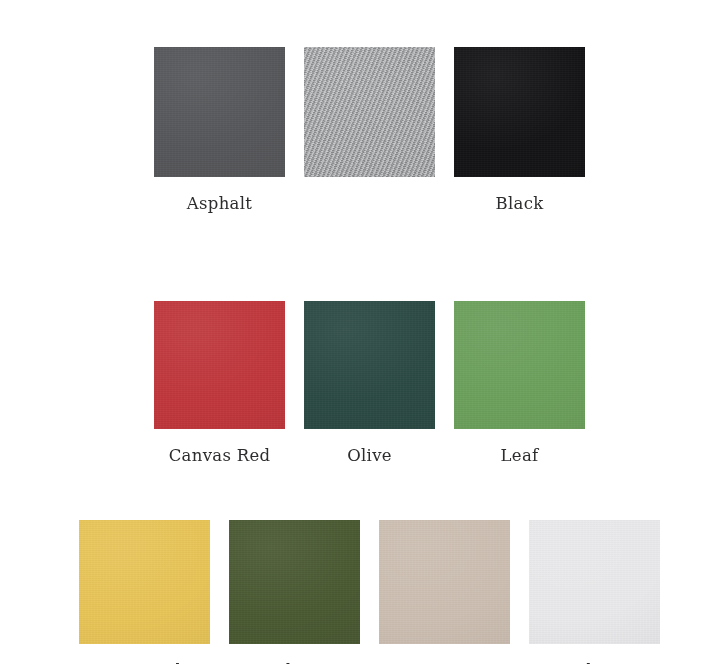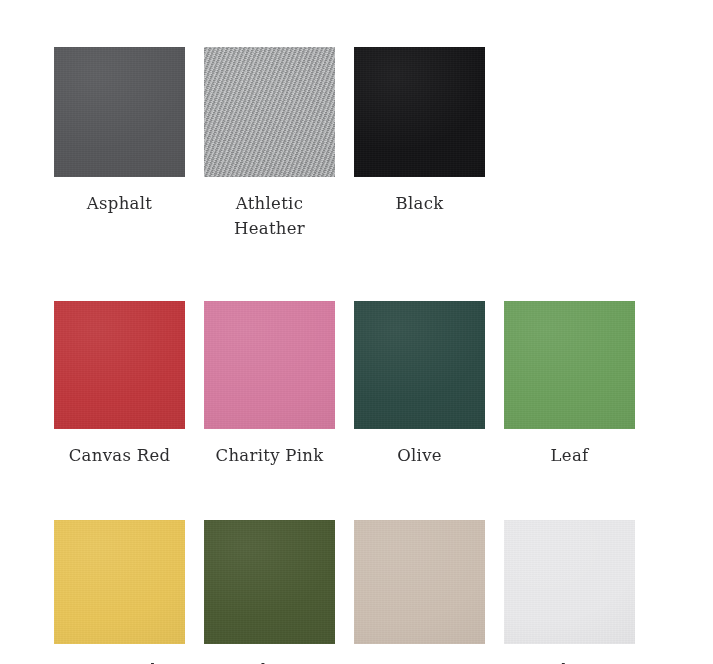--- a/index.html
+++ b/index.html
@@ -29,23 +29,23 @@
     left: 0;
     top: 0;
     width: 713px;
     display: flex;
     flex-direction: column;
   }
 
   .swatch-row {
     display: flex;
     flex-direction: row;
-    justify-content: flex-start;
+    justify-content: center;
     align-items: flex-start;
-    padding-left: 54px;
+    padding-left: 40px;
   }
 
   .swatch-row.row-0 { height: 238px; padding-top: 47px; }
   .swatch-row.row-1 { height: 200px; padding-top: 16px; }
   .swatch-row.row-2 { height: 179px; padding-top: 19px; }
 
   .swatch-cell {
     width: 131px;
     margin-right: 19px;
     display: flex;
@@ -151,38 +151,32 @@
 <div id="swatch-chart">
 
   <div class="swatch-grid">
       <div class="swatch-row row-0">
         <div class="swatch-cell">
           <div class="swatch-chip" style="background-color: rgb(86, 87, 90);"></div>
           <div class="swatch-label">Asphalt</div>
         </div>
         <div class="swatch-cell">
           <div class="swatch-chip heather" style="background-color: rgb(169, 171, 173);"></div>
-          <div class="swatch-label">Athletic
-Heather</div>
         </div>
         <div class="swatch-cell">
           <div class="swatch-chip" style="background-color: rgb(20, 20, 22);"></div>
           <div class="swatch-label">Black</div>
         </div>
       </div>
       <div class="swatch-row row-1">
         <div class="swatch-cell">
           <div class="swatch-chip" style="background-color: rgb(192, 55, 60);"></div>
           <div class="swatch-label">Canvas Red</div>
         </div>
         <div class="swatch-cell">
-          <div class="swatch-chip" style="background-color: rgb(214, 124, 161);"></div>
-          <div class="swatch-label">Charity Pink</div>
-        </div>
-        <div class="swatch-cell">
           <div class="swatch-chip" style="background-color: rgb(44, 74, 68);"></div>
           <div class="swatch-label">Olive</div>
         </div>
         <div class="swatch-cell">
           <div class="swatch-chip" style="background-color: rgb(108, 160, 92);"></div>
           <div class="swatch-label">Leaf</div>
         </div>
       </div>
       <div class="swatch-row row-2">
         <div class="swatch-cell">

